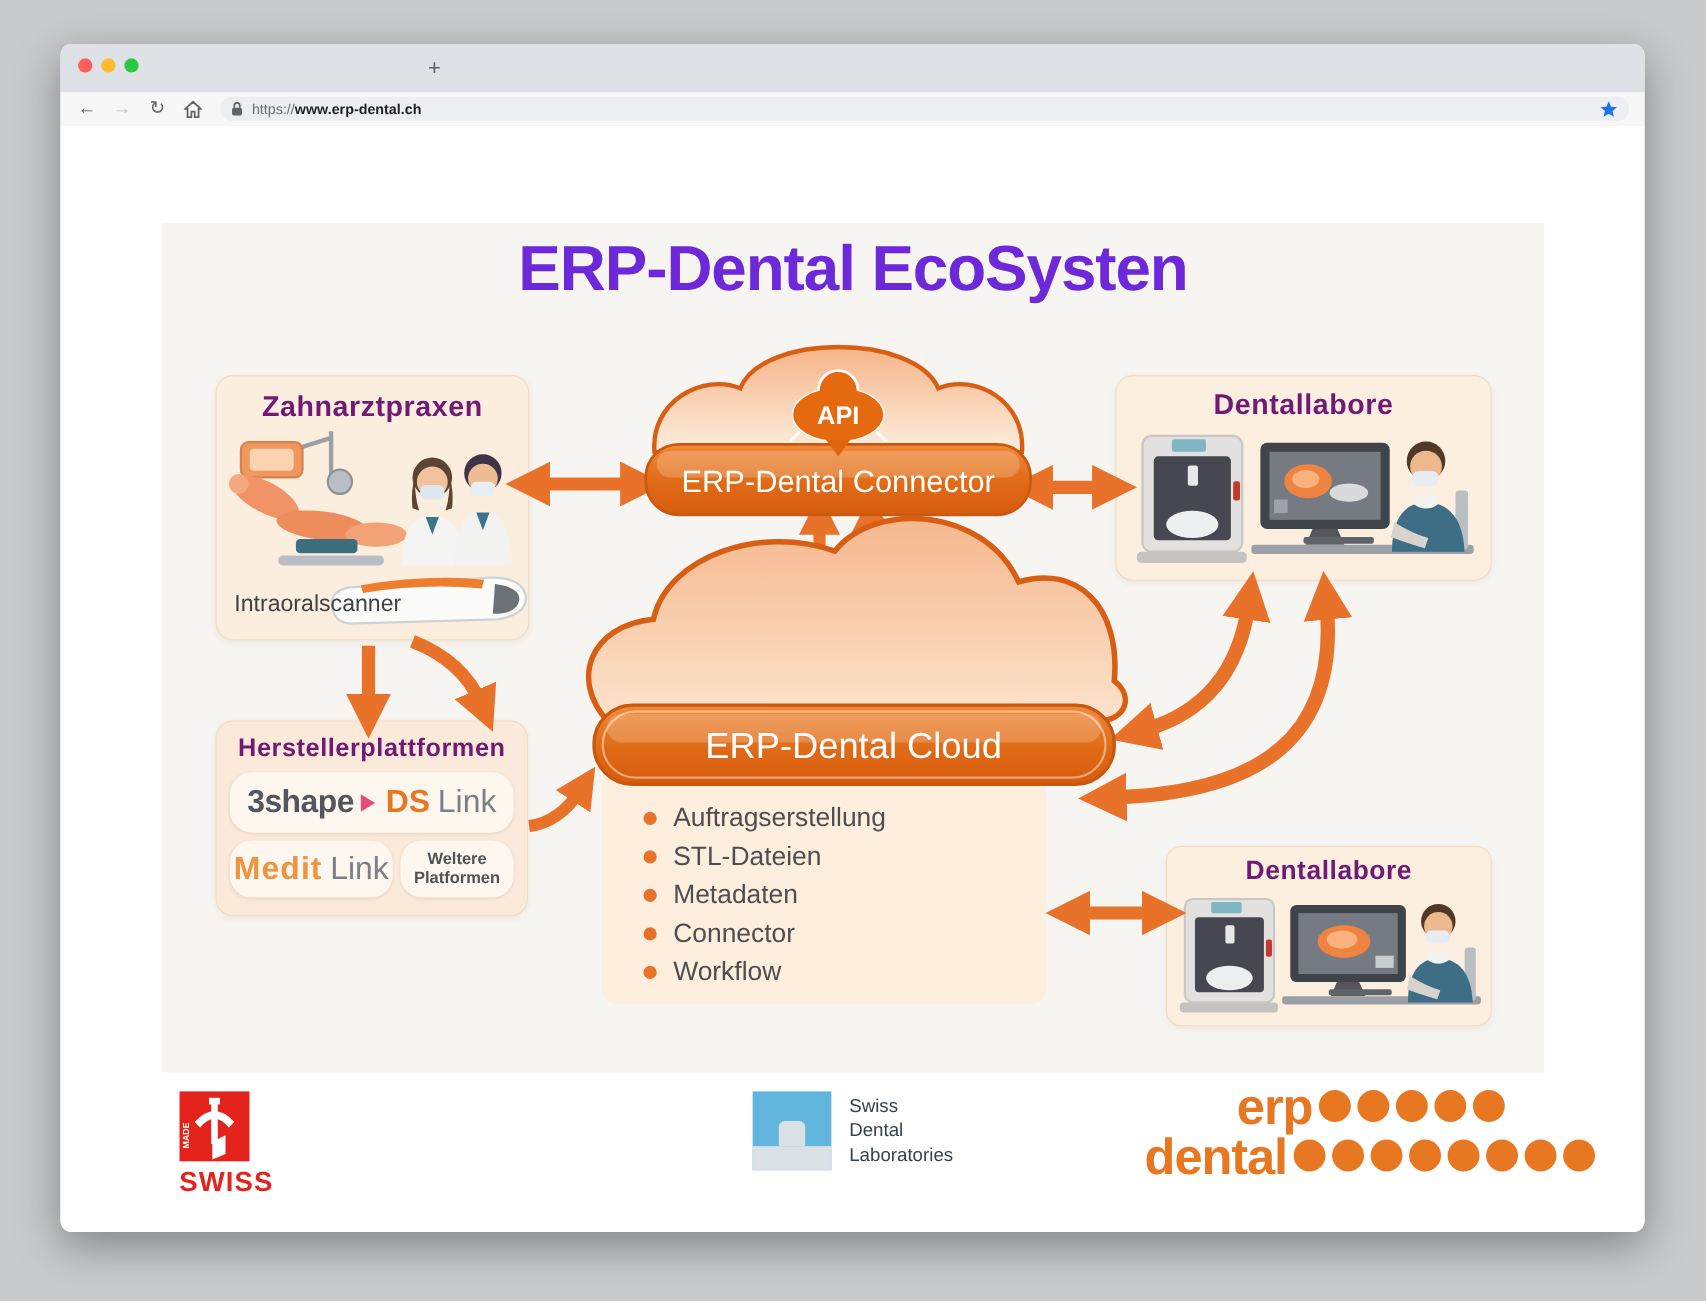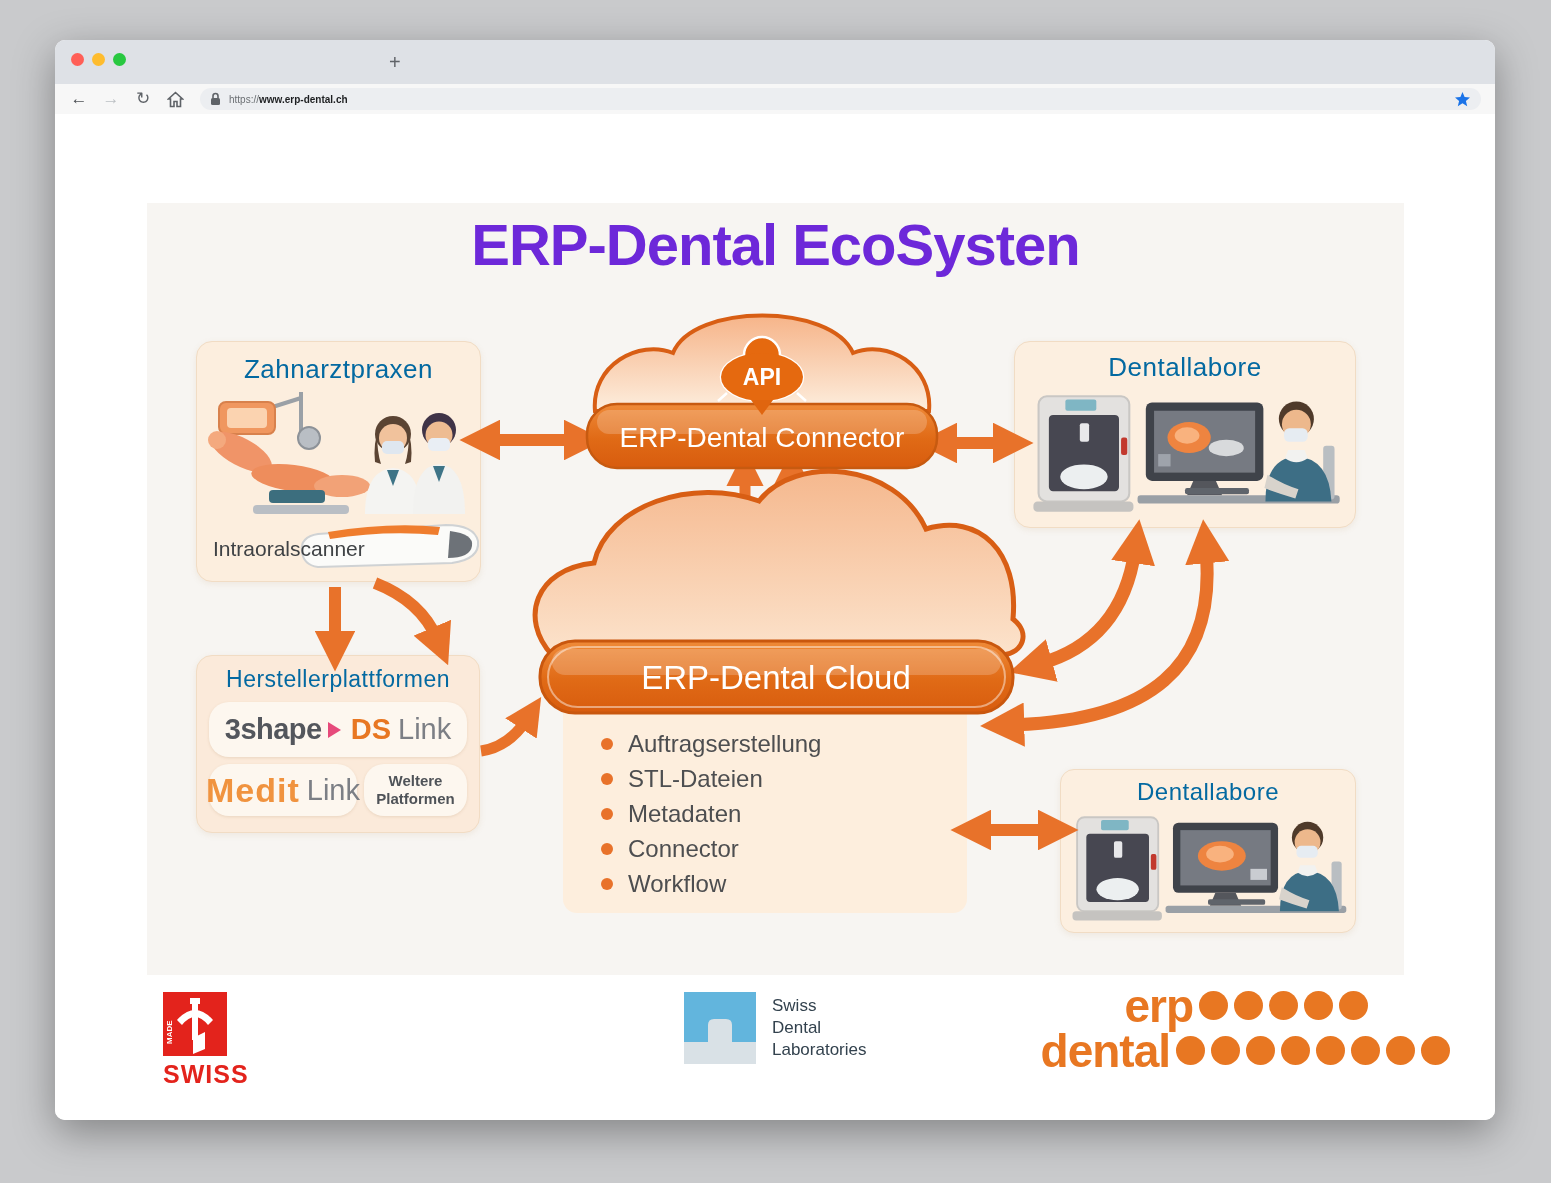--- a/index.html
+++ b/index.html
@@ -16,43 +16,43 @@
   .favicon{width:15px;height:12px;position:relative;flex:0 0 auto;}
   .favicon i{position:absolute;left:0;height:3.2px;background:#e8722a;border-radius:2px;display:block;}
   .favicon .b1{top:2px;width:9px;}
   .favicon .b2{top:7px;width:14px;}
   .tab-close{font-size:16px;color:#5f6368;line-height:16px;margin-left:8px;cursor:default;}
   .newtab{position:absolute;left:334px;top:12px;font-size:20px;color:#5f6368;line-height:20px;}
   .toolbar{position:absolute;left:0;top:44px;width:100%;height:30px;background:#f7f7f7;border-bottom:1px solid #e4e4e4;}
   .navic{position:absolute;top:3px;font-size:17px;color:#5f6368;line-height:24px;width:24px;text-align:center;}
   .omnibox{position:absolute;left:145px;top:4px;right:14px;height:22px;background:#eceef1;border-radius:11px;
            display:flex;align-items:center;padding:0 10px;}
-  .url{font-size:10px;margin-left:8px;white-space:nowrap;}
+  .url{font-size:13px;margin-left:8px;white-space:nowrap;}
   .url .scheme{color:#6b6f73;}
   .url .host{color:#1d1f21;font-weight:bold;font-weight:600;}
   .star{margin-left:auto;}
   .content{position:absolute;left:0;top:74px;width:100%;height:1006px;background:#fff;border-radius:0 0 10px 10px;overflow:hidden;}
   
   .panel{position:absolute;left:92px;top:89px;width:1257px;height:772px;background:#f7f5f2;}
   .page-title{position:absolute;left:0;top:8px;width:100%;text-align:center;font-size:58px;font-weight:bold;
               color:#6d28d9;letter-spacing:-1px;}
   .dbox{position:absolute;background:#fceede;border:1px solid #f1dcc4;border-radius:16px;box-shadow:0 2px 6px rgba(180,140,90,.12);}
-  .dbox-title{position:absolute;left:0;width:100%;text-align:center;color:#0369a1;font-size:25px;letter-spacing:.5px;}
+  .dbox-title{position:absolute;left:0;width:100%;text-align:center;color:#701a75;font-size:25px;letter-spacing:.5px;font-weight:bold;}
   .overlay{position:absolute;left:0;top:0;width:1257px;height:772px;pointer-events:none;}
-  .listpanel{position:absolute;left:400px;top:497px;width:404px;height:213px;background:#fdeedd;border-radius:14px;margin-left:16px;}
+  .listpanel{position:absolute;left:400px;top:497px;width:404px;height:213px;background:#fdeedd;border-radius:14px;}
   .listpanel ul{list-style:none;margin:0;padding:26px 0 0 38px;}
   .listpanel li{display:flex;align-items:center;height:35px;color:#4d4e50;font-size:24px;}
   .bullet{width:12px;height:12px;border-radius:50%;background:#e8722a;margin-right:15px;flex:0 0 auto;}
   
   .pcard{position:absolute;background:#fdf7ef;border-radius:20px;box-shadow:0 1px 3px rgba(160,120,80,.18);
          display:flex;align-items:center;justify-content:center;}
   .p-dark{color:#53565c;font-weight:bold;font-size:29px;letter-spacing:-.5px;}
   .p-gray{color:#7c7f85;font-size:29px;margin-left:7px;}
   .p-orange{color:#e87722;font-weight:bold;font-size:29px;}
-  .p-medit{color:#f0933f;font-weight:bold;font-size:34px;letter-spacing:1px;}
+  .p-medit{color:#f0933f;font-weight:bold;font-size:29px;letter-spacing:1px;}
   .p-small{color:#4f5358;font-weight:bold;font-size:15px;line-height:18px;text-align:center;}
   .tri{width:0;height:0;border-left:13px solid #e64a7b;border-top:8px solid transparent;border-bottom:8px solid transparent;margin:0 10px 0 6px;}
   
   .swiss-word{color:#e3231c;font-weight:bold;font-size:25px;letter-spacing:1px;}
   .sdl-text{color:#33424e;font-size:17px;line-height:22px;}
   .erp-row{display:flex;align-items:center;height:45px;}
   .erp-word{width:163px;text-align:right;color:#e87722;font-weight:bold;font-size:46px;letter-spacing:-1px;line-height:40px;}
   .dot{width:29px;height:29px;border-radius:50%;background:#e87722;margin-left:6px;flex:0 0 auto;}
   .ill{position:absolute;left:0;width:100%;}
 </style>

